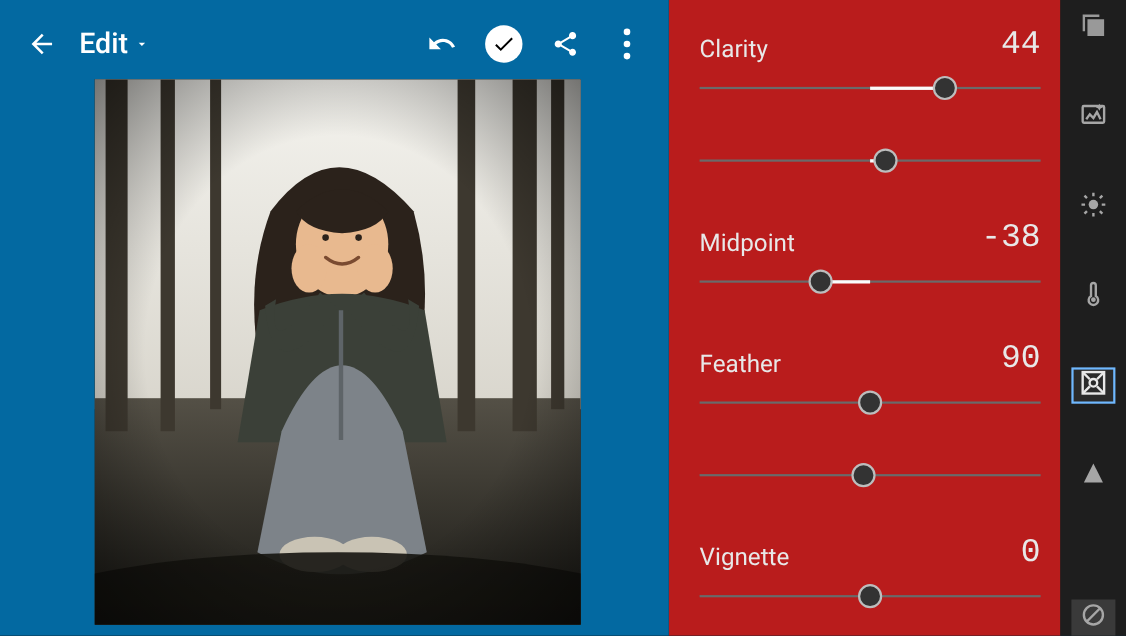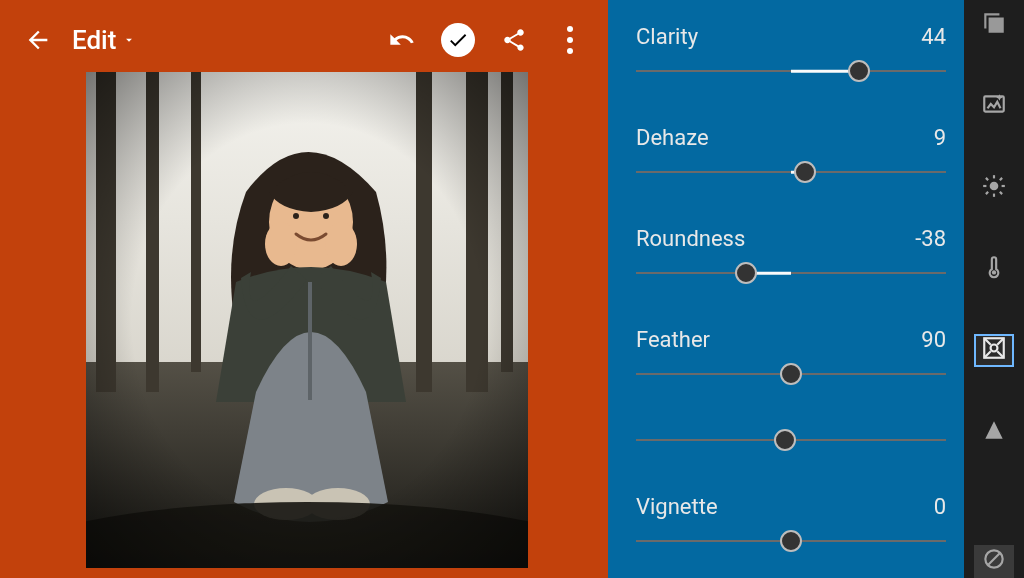--- a/index.html
+++ b/index.html
@@ -1,39 +1,39 @@
 <!DOCTYPE html>
 <html><head>
 <meta charset="utf-8">
 <style>
   * { box-sizing: border-box; margin: 0; padding: 0; }
   html, body { width: 1024px; height: 578px; overflow: hidden; font-family: -apple-system, Roboto, Arial, sans-serif; }
   body { background: #1a1a1a; display: flex; }
 
   
-  .left { width: 608px; height: 578px; background: #c2410c; position: relative; }
+  .left { width: 608px; height: 578px; background: #0369a1; position: relative; }
   .topbar { position: absolute; top: 0; left: 0; right: 0; height: 80px; display: flex; align-items: center; padding: 0 16px; gap: 12px; color: #fff; }
   .topbar .back { width: 40px; height: 40px; display:flex; align-items:center; justify-content:center; cursor:pointer; }
   .topbar .title { font-size: 26px; font-weight: 500; display:flex; align-items:center; gap:6px; cursor:pointer; }
   .topbar .title svg { width: 14px; height:14px; }
   .topbar .spacer { flex: 1; }
   .topbar .icon-btn { width: 44px; height:44px; display:flex; align-items:center; justify-content:center; cursor:pointer; }
   .topbar .confirm { width:34px; height:34px; background:#fff; border-radius:50%; display:flex; align-items:center; justify-content:center; }
   .topbar .confirm svg path { fill:#000; }
   .more-dots { display:flex; flex-direction:column; gap:5px; }
   .more-dots span { width:6px; height:6px; background:#fff; border-radius:50%; }
 
   .photo-wrap { position:absolute; top:72px; left:86px; width:442px; height:496px; background:#2a2a26; overflow:hidden; }
   .photo-wrap svg { width:100%; height:100%; display:block; }
 
   
-  .panel { width: 356px; height:578px; background:#0369a1; padding: 24px 18px 10px 28px; overflow:hidden; }
+  .panel { width: 356px; height:578px; background:#b91c1c; padding: 24px 18px 10px 28px; overflow:hidden; }
   .slider-row { margin-bottom: 42px; }
   .slider-head { display:flex; justify-content:space-between; align-items:flex-end; color:#e8e8e8; font-size:22px; font-weight:400; margin-bottom:10px; }
-  .slider-head .val { font-size:22px; }
+  .slider-head .val { font-size:30px;font-family:Liberation Mono, monospace; }
   .slider-track { position:relative; height:24px; cursor:pointer; }
   .slider-line { position:absolute; top:50%; left:0; right:0; height:2px; background:#6a6a6a; transform:translateY(-50%); }
   .slider-thumb { position:absolute; top:50%; width:22px; height:22px; border:2.5px solid #bdbdbd; background:#333333; border-radius:50%; transform:translate(-50%,-50%); }
   .slider-fill { position:absolute; top:50%; height:2.5px; background:#fafafa; transform:translateY(-50%); }
 
   
   .rail { width:60px; height:578px; background:#1e1e1e; display:flex; flex-direction:column; align-items:center; gap:48px; padding-top:8px; }
   .rail .rail-btn { width:40px; height:40px; display:flex; align-items:center; justify-content:center; cursor:pointer; color:#a6a6a6; }
   .rail .rail-btn svg { width:26px; height:26px; }
   .rail .rail-btn.selected { outline:2px solid #6fb8ff; outline-offset:-2px; color:#e8e8e8; background:#2a2a2a; }
@@ -151,33 +151,29 @@
         <span>Clarity</span>
         <span class="val">44</span>
       </div>
       <div class="slider-track">
         <div class="slider-line"></div>
         <div class="slider-fill" style="left: 50%; width: 22%;"></div>
         <div class="slider-thumb" style="left: 72%;"></div>
       </div>
     </div>
     <div class="slider-row">
-      <div class="slider-head">
-        <span>Dehaze</span>
-        <span class="val">9</span>
-      </div>
       <div class="slider-track">
         <div class="slider-line"></div>
         <div class="slider-fill" style="left: 50%; width: 4.5%;"></div>
         <div class="slider-thumb" style="left: 54.5%;"></div>
       </div>
     </div>
     <div class="slider-row">
       <div class="slider-head">
-        <span>Roundness</span>
+        <span>Midpoint</span>
         <span class="val">-38</span>
       </div>
       <div class="slider-track">
         <div class="slider-line"></div>
         <div class="slider-fill" style="left: 35.5%; width: 14.5%;"></div>
         <div class="slider-thumb" style="left: 35.5%;"></div>
       </div>
     </div>
     <div class="slider-row">
       <div class="slider-head">

